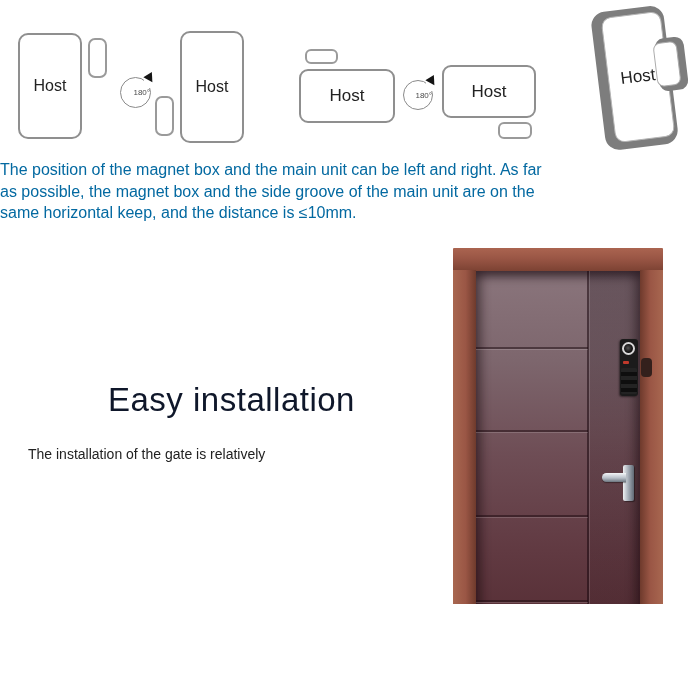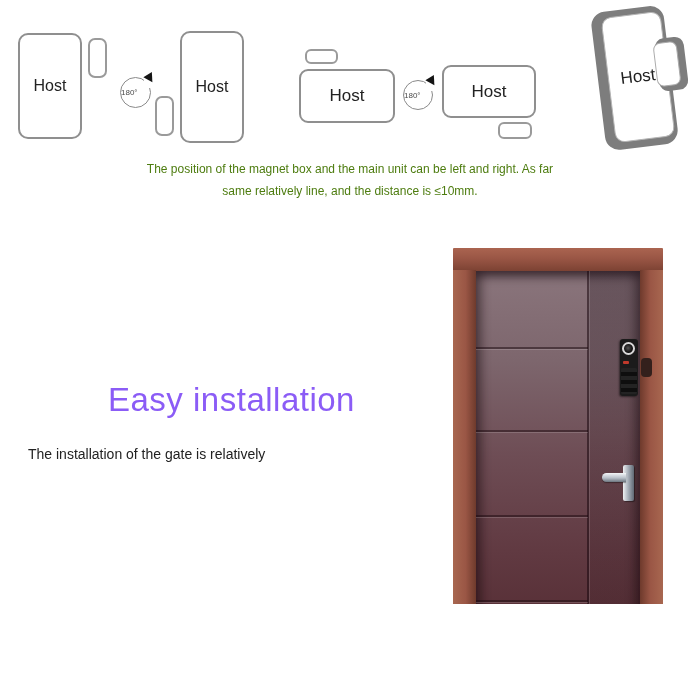--- a/index.html
+++ b/index.html
@@ -17,21 +17,21 @@
   *{margin:0;padding:0;box-sizing:border-box;}
   html,body{background:#ffffff;}
   body{font-family:"Liberation Sans", sans-serif;color:var(--text);}
   .canvas{position:relative;width:700px;height:604px;background:#fff;overflow:hidden;text-decoration:underline;}
 
   
   .host-box{position:absolute;border:2px solid var(--diagram-border);border-radius:10px;
     display:flex;align-items:center;justify-content:center;background:#fff;color:#222;}
   .magnet-box{position:absolute;border:2px solid #9a9a9a;border-radius:7px;background:#fff;}
   .rot-badge{position:absolute;border:1.5px solid #8a8a8a;border-radius:50%;background:#fff;
-    display:flex;align-items:center;justify-content:flex-start;font-size:8px;color:#4a4a4a;letter-spacing:0;}
+    display:flex;align-items:center;justify-content:flex-end;font-size:8px;color:#4a4a4a;letter-spacing:0;}
   .rot-badge .gap{position:absolute;right:-3px;top:1px;width:9px;height:9px;background:#fff;}
   .rot-badge .arrow{position:absolute;right:-5px;top:-4px;width:0;height:0;
     border-left:5px solid transparent;border-right:5px solid transparent;
     border-top:9px solid #141414;transform:rotate(-32deg);}
 
   .v-host1{left:18px;top:33px;width:64px;height:106px;font-size:16px;}
   .v-mag1{left:88px;top:38px;width:19px;height:40px;}
   .rot1{left:120px;top:77px;width:31px;height:31px;}
   .v-mag2{left:155px;top:96px;width:19px;height:40px;}
   .v-host2{left:180px;top:31px;width:64px;height:112px;font-size:16px;}
@@ -45,23 +45,23 @@
   
   .d3-wrap{position:absolute;left:608px;top:14px;width:60px;height:126px;transform:rotate(-7deg);}
   .d3-back{position:absolute;left:-10px;top:-6px;right:-3px;bottom:-7px;background:var(--extrude-gray);border-radius:14px;}
   .d3-face{position:absolute;inset:0;background:#fff;border:1px solid #b5b5b5;border-radius:10px;
     display:flex;align-items:center;justify-content:center;font-size:17px;color:#222;}
   .d3-magnet{position:absolute;left:655px;top:42px;width:24px;height:44px;transform:rotate(-7deg);}
   .mag-back{position:absolute;left:2px;top:-4px;right:-7px;bottom:-5px;background:var(--extrude-gray);border-radius:9px;}
   .mag-face{position:absolute;inset:0;background:#fff;border:1px solid #ababab;border-radius:7px;}
 
   
-  .instruction{position:absolute;left:0;top:159px;width:700px;text-align:center;
-    font-size:12px;line-height:21.5px;color:#4d7c0f;}
-  .easy-heading{position:absolute;left:108px;top:381px;font-size:33px;color:#8b5cf6;letter-spacing:.5px;}
+  .instruction{position:absolute;left:0;top:159px;width:700px;
+    font-size:16px;line-height:21.5px;color:#0369a1;}
+  .easy-heading{position:absolute;left:108px;top:381px;font-size:33px;color:#0f172a;letter-spacing:.5px;}
   .install-desc{position:absolute;left:28px;top:443px;width:430px;font-size:14px;line-height:23.5px;color:#222;}
 
   
   .door{position:absolute;left:453px;top:248px;width:210px;height:440px;}
   .door-topbar{position:absolute;left:0;top:0;width:210px;height:23px;border-radius:1px;
     background:linear-gradient(180deg,#aa6450 0%,#9a5645 45%,#7c4233 100%);}
   .door-jamb{position:absolute;top:22px;width:23px;height:414px;}
   .jamb-left{left:0;background:linear-gradient(90deg,#a86750 0%,#9a5645 55%,#6e3a2c 100%);}
   .jamb-right{left:187px;background:linear-gradient(270deg,#a86750 0%,#9a5645 55%,#6e3a2c 100%);}
   .jamb-foot{position:absolute;top:424px;width:27px;height:14px;background:#a9705a;border-radius:1px;}
@@ -131,21 +131,22 @@
       <span>Host</span>
     </div>
   </div>
   <div class="d3-magnet">
     <div class="mag-back"></div>
     <div class="mag-face"></div>
   </div>
 
   <div class="instruction">
     <div>The position of the magnet box and the main unit can be left and right. As far</div>
-    <div>same relatively line, and the distance is ≤10mm.</div>
+    <div>as possible, the magnet box and the side groove of the main unit are on the</div>
+    <div>same horizontal keep, and the distance is ≤10mm.</div>
   </div>
 
   <div class="easy-heading">Easy installation</div>
   <div class="install-desc">
     <div>The installation of the gate is relatively</div>
   </div>
 
   <div class="door">
     <div class="door-topbar"></div>
     <div class="door-jamb jamb-left"></div>

